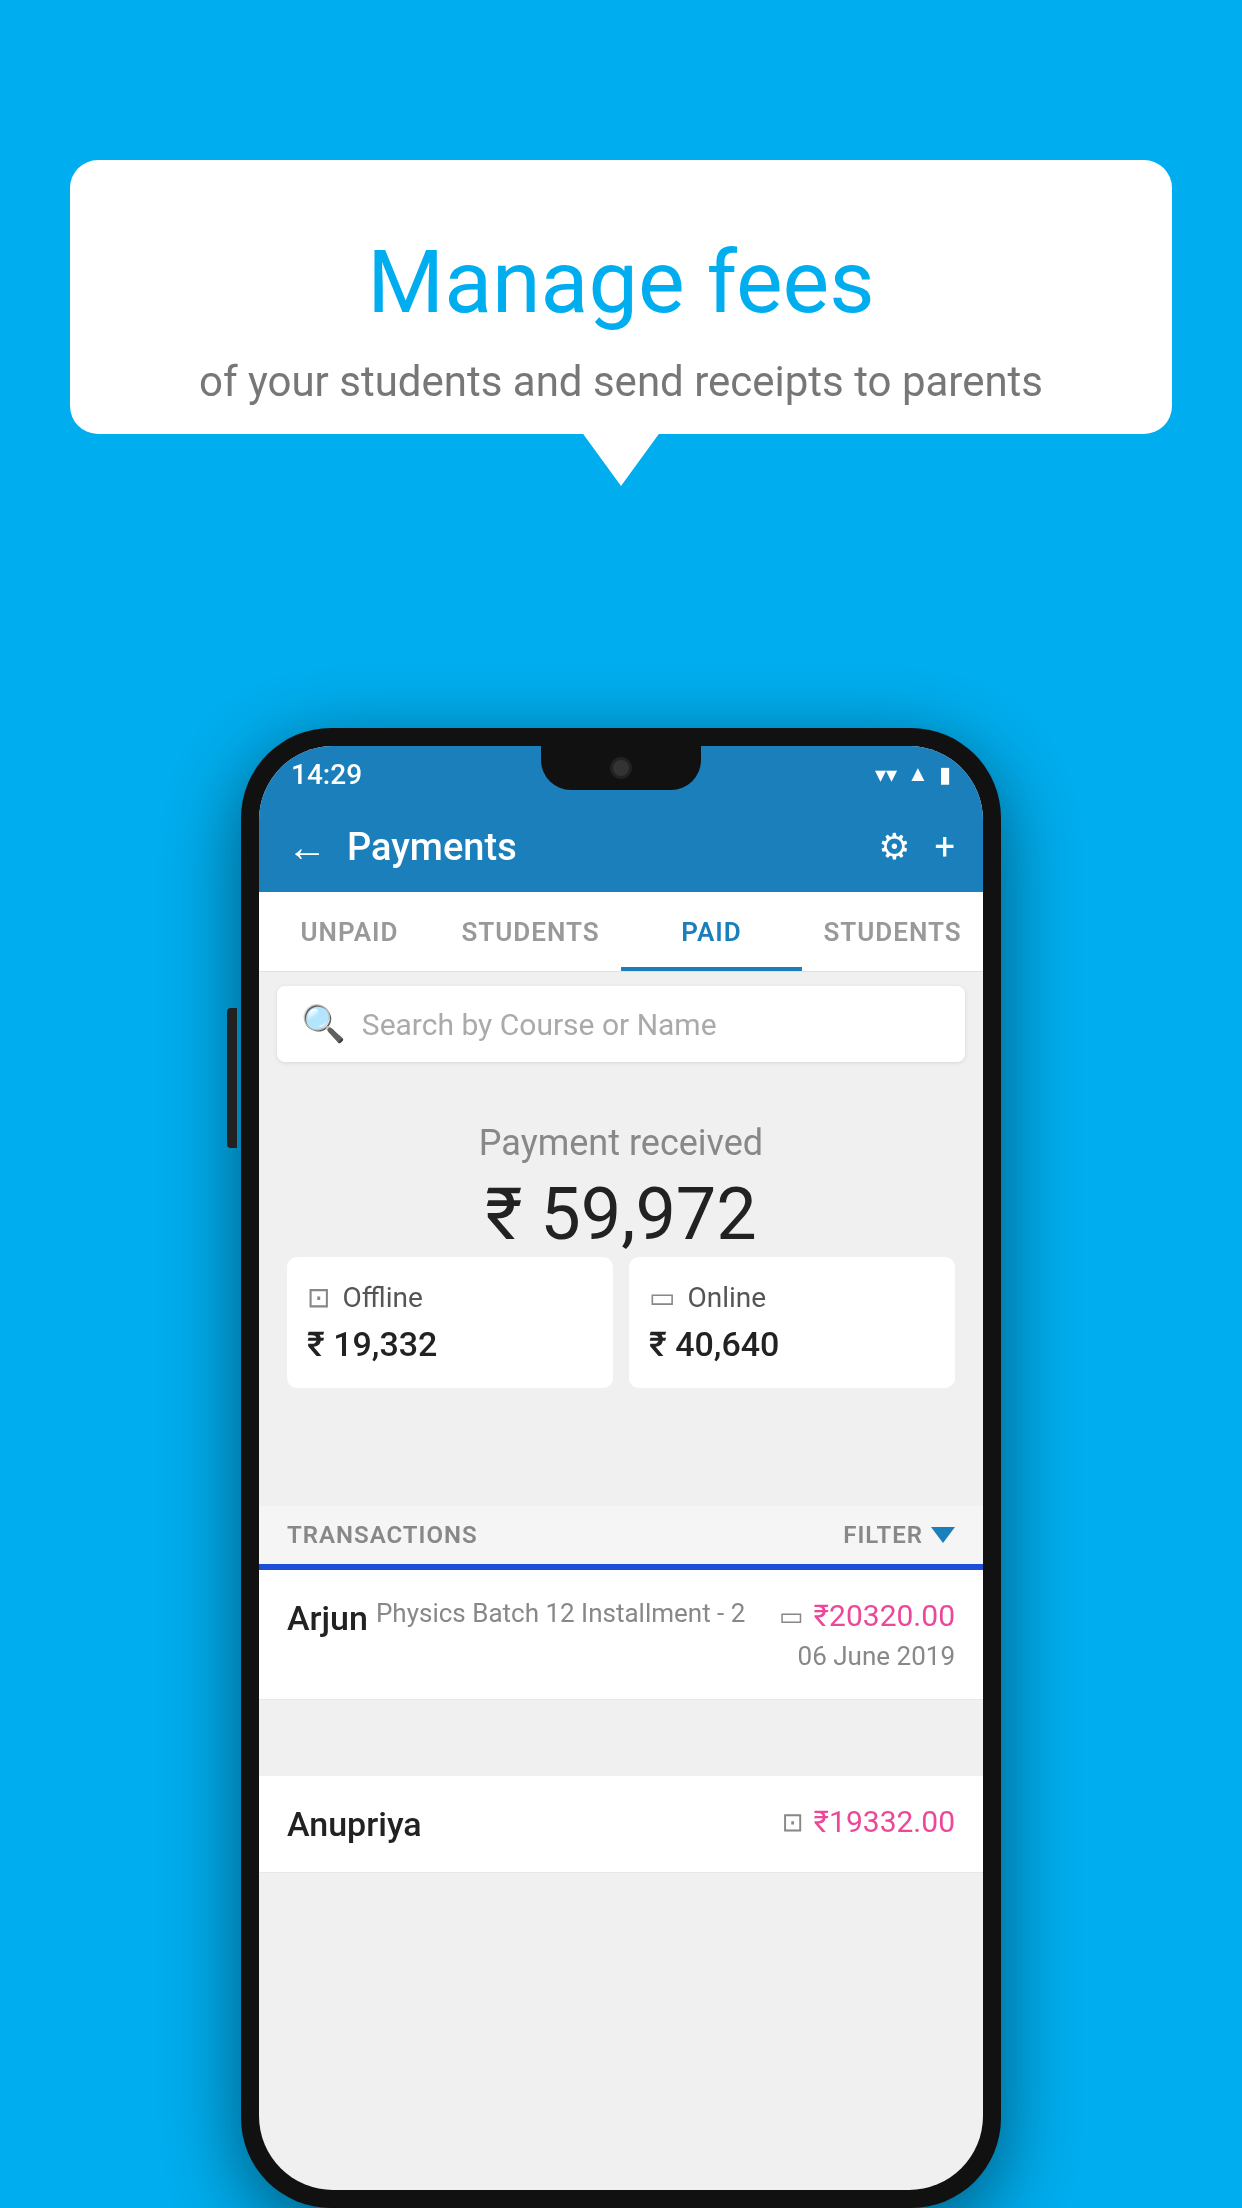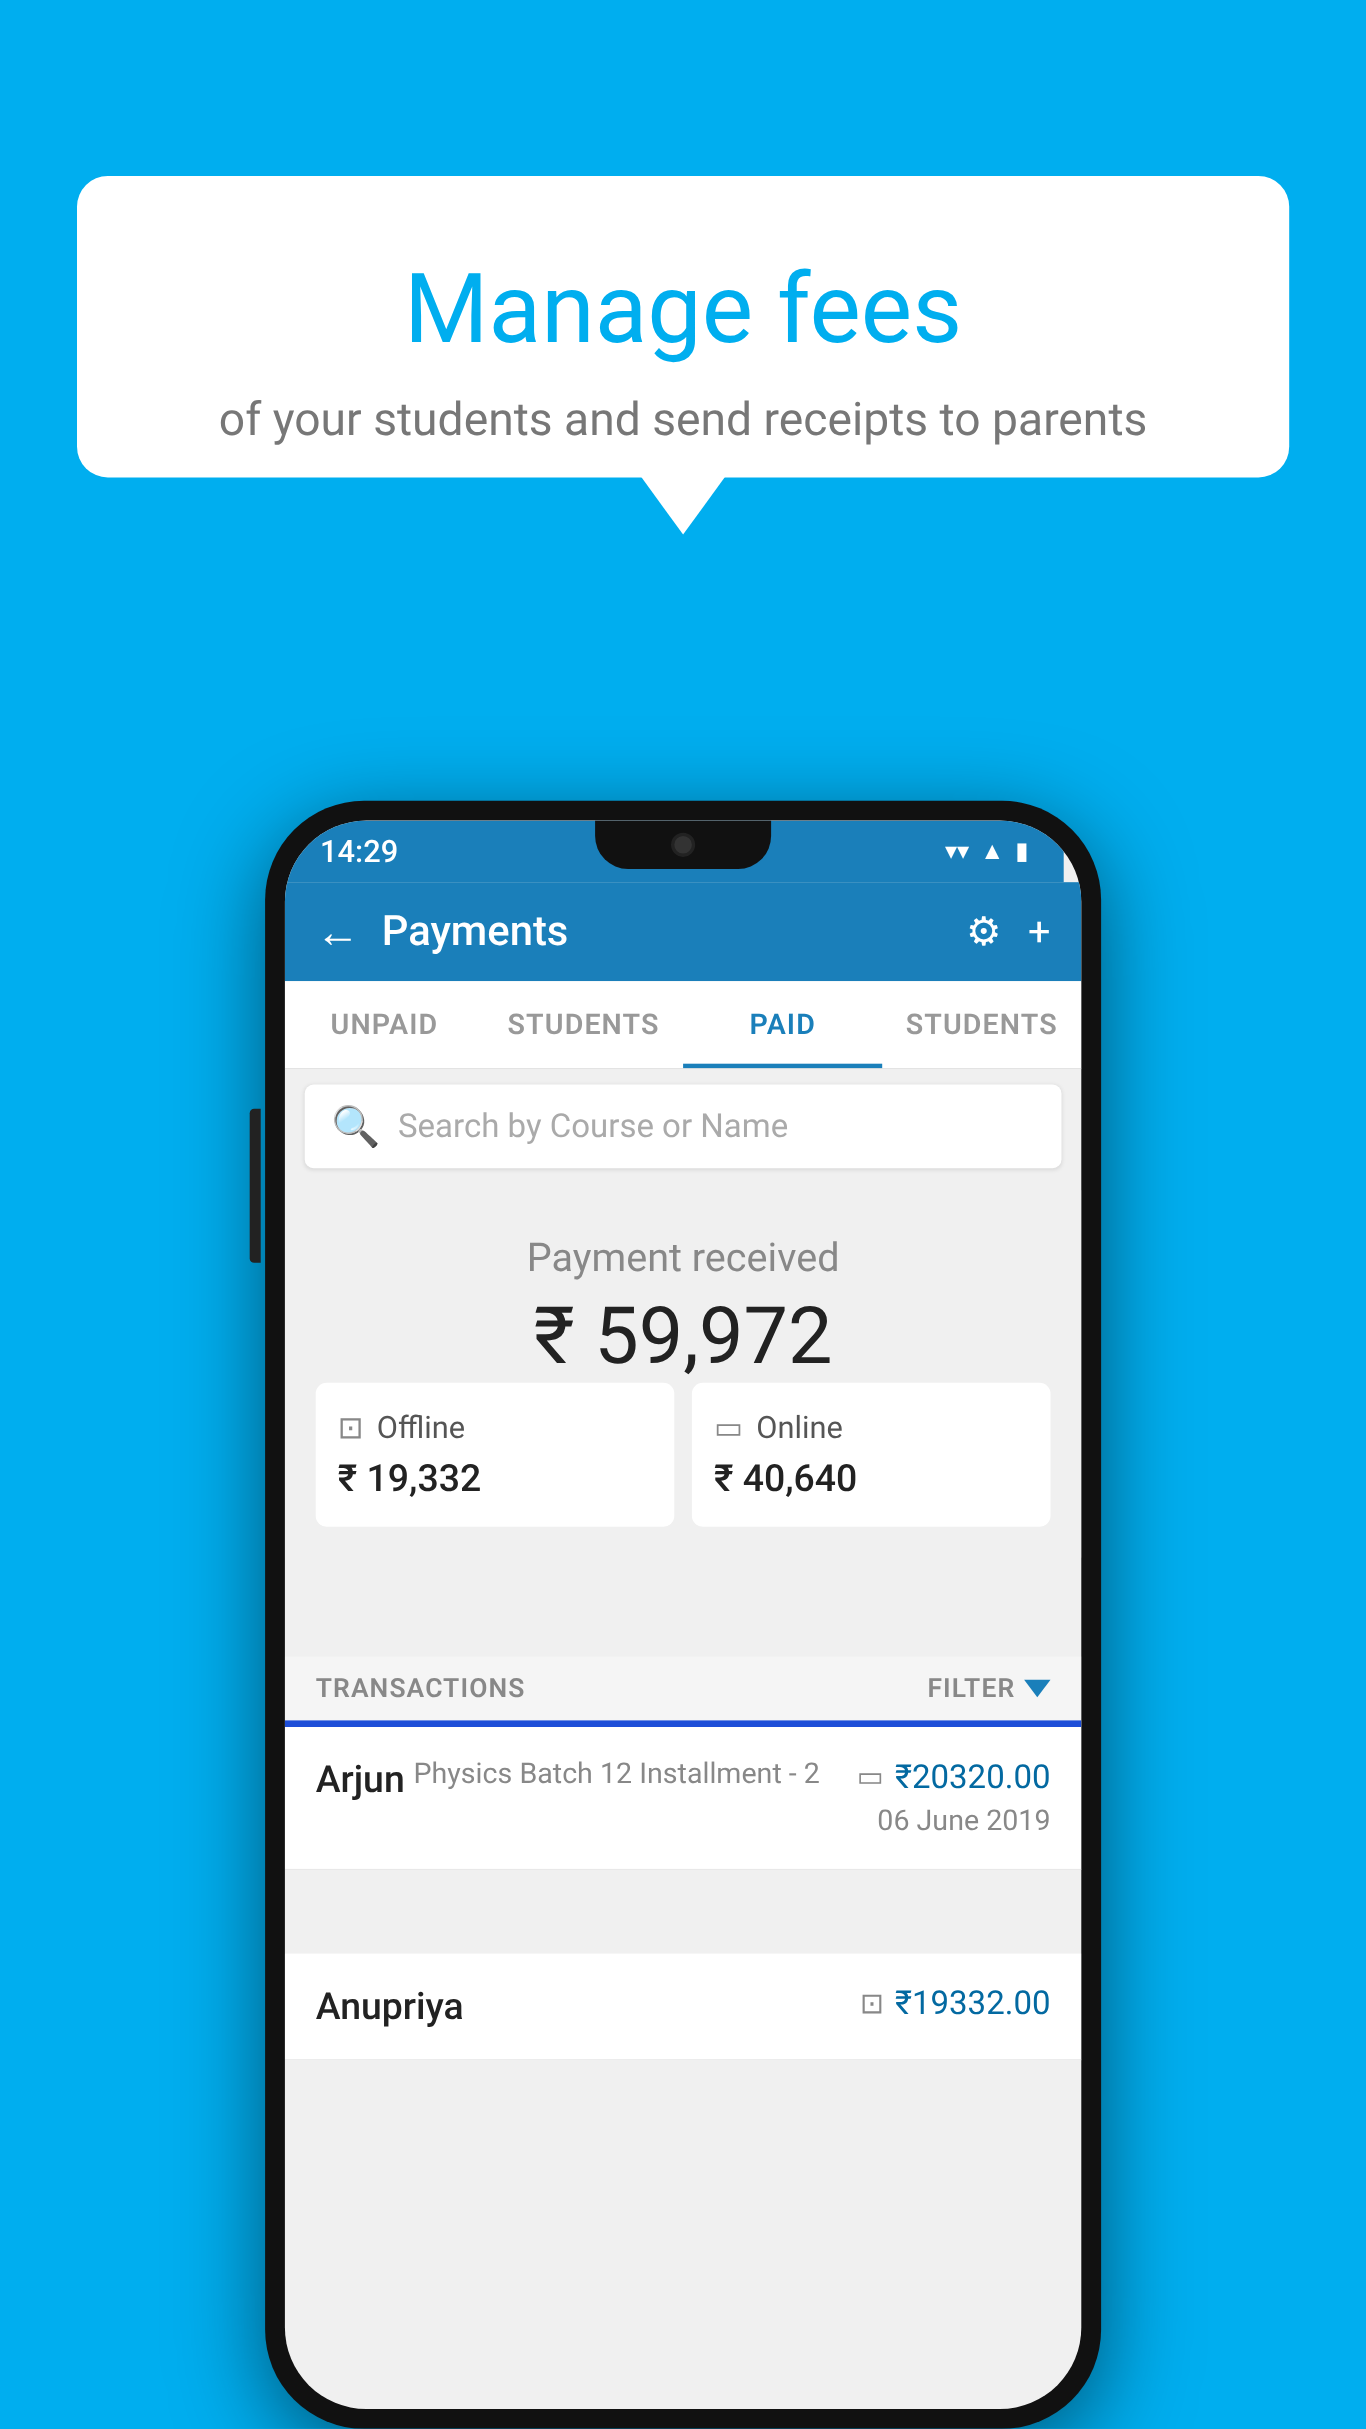--- a/index.html
+++ b/index.html
@@ -119,21 +119,21 @@
       background: #333;
       border-radius: 50%;
       border: 3px solid #222;
     }
 
     
     .status-bar {
       position: absolute;
       top: 0;
       left: 0;
-      right: 16px;
+      right: 0;
       height: 56px;
       background: #1a7fba;
       display: flex;
       align-items: center;
       justify-content: space-between;
       padding: 0 32px;
       z-index: 5;
     }
 
     .status-time {
@@ -385,21 +385,21 @@
       gap: 10px;
     }
 
     .txn-icon {
       font-size: 26px;
       color: #888;
     }
 
     .txn-amount {
       font-size: 30px;
-      color: #0369a1;
+      color: #ec4899;
     }
 
     .txn-date {
       font-size: 26px;
       color: #888;
     }
 
     
     .txn-row-1 {
       position: absolute;

